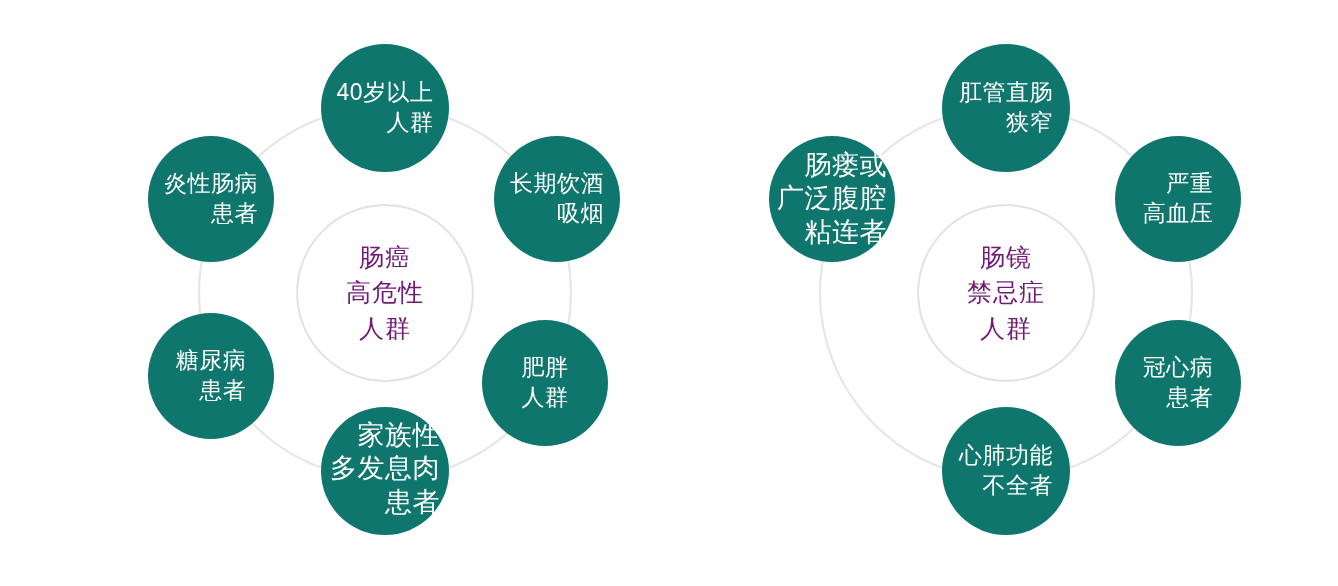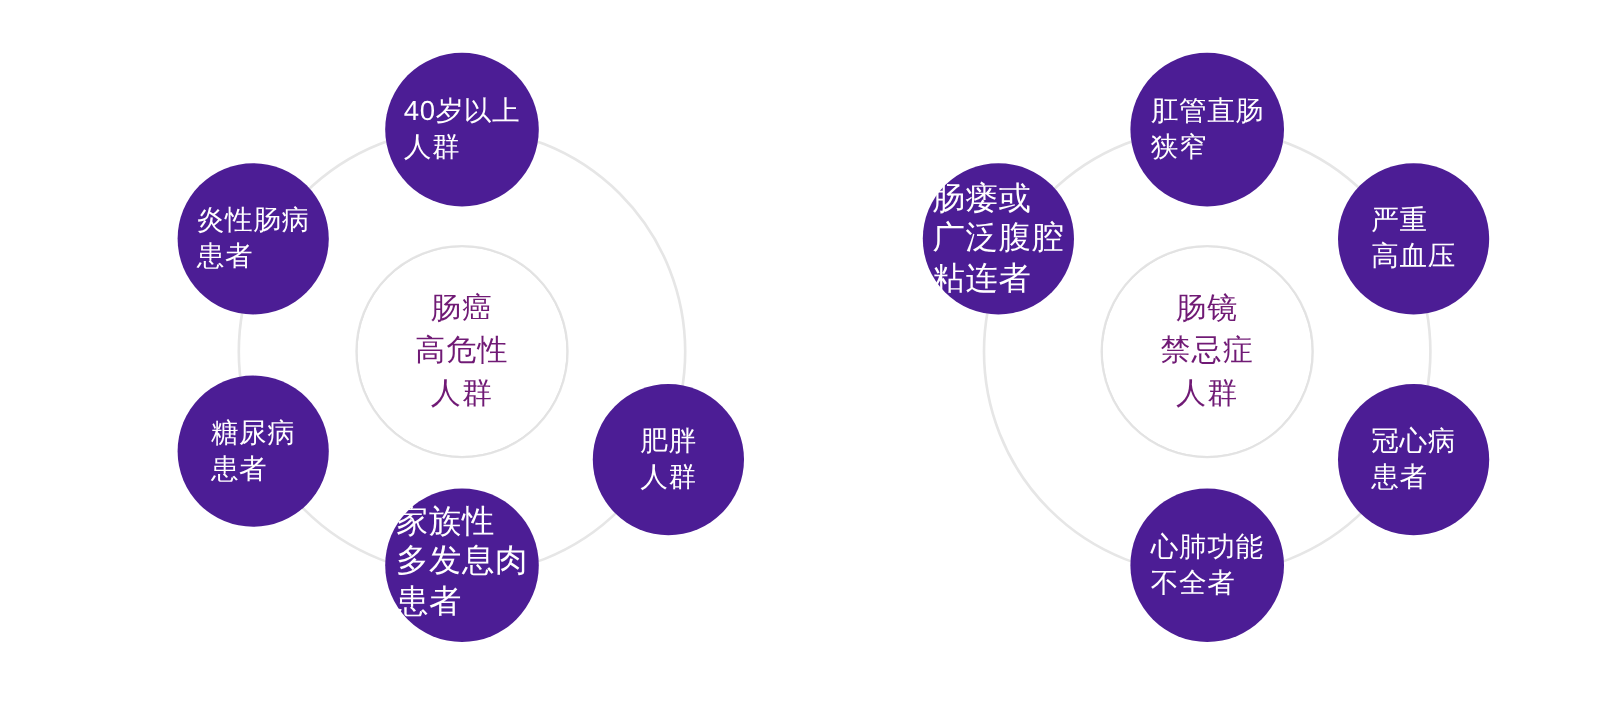--- a/index.html
+++ b/index.html
@@ -13,26 +13,26 @@
   .canvas{position:absolute;inset:0;}
   .diagram{position:absolute;top:0;height:586px;width:669px;}
   .diagram.left{left:0;}
   .diagram.right{left:669px;}
 
   .rings{position:absolute;left:0;top:0;width:669px;height:586px;pointer-events:none;}
 
   .node{
     position:absolute;
     border-radius:50%;
-    background:#4c1d95;
+    background:#0f766e;
     color:#ffffff;
     display:flex;
     align-items:center;
     justify-content:center;
-    text-align:left;
+    text-align:right;
     line-height:1.26;
     box-sizing:border-box;
     letter-spacing:0.5px;
   }
   .node .lbl{
     display:block;
     padding:0 6px;
     white-space:pre-line;
     font-weight:400;
   }
@@ -75,22 +75,26 @@
       <span class="lbl">肠癌
 高危性
 人群</span>
     </div>
 
     <div class="node s2" style="left:321px;top:44px;width:128px;height:128px;">
       <span class="lbl">40岁以上
 人群</span>
     </div>
 
+    <div class="node s2" style="left:494px;top:136px;width:126px;height:126px;">
+      <span class="lbl">长期饮酒
+吸烟</span>
+    </div>
 
-    <div class="node s2" style="left:494px;top:320px;width:126px;height:126px;">
+    <div class="node s2" style="left:482px;top:320px;width:126px;height:126px;">
       <span class="lbl">肥胖
 人群</span>
     </div>
 
     <div class="node s3" style="left:321px;top:407px;width:128px;height:128px;font-family:Liberation Mono, monospace;">
       <span class="lbl">家族性
 多发息肉
 患者</span>
     </div>
 

